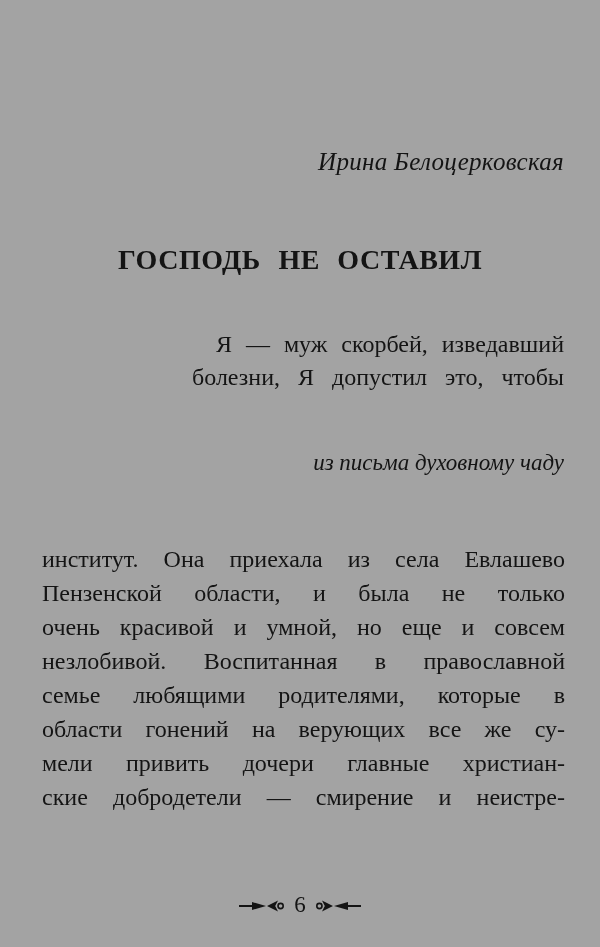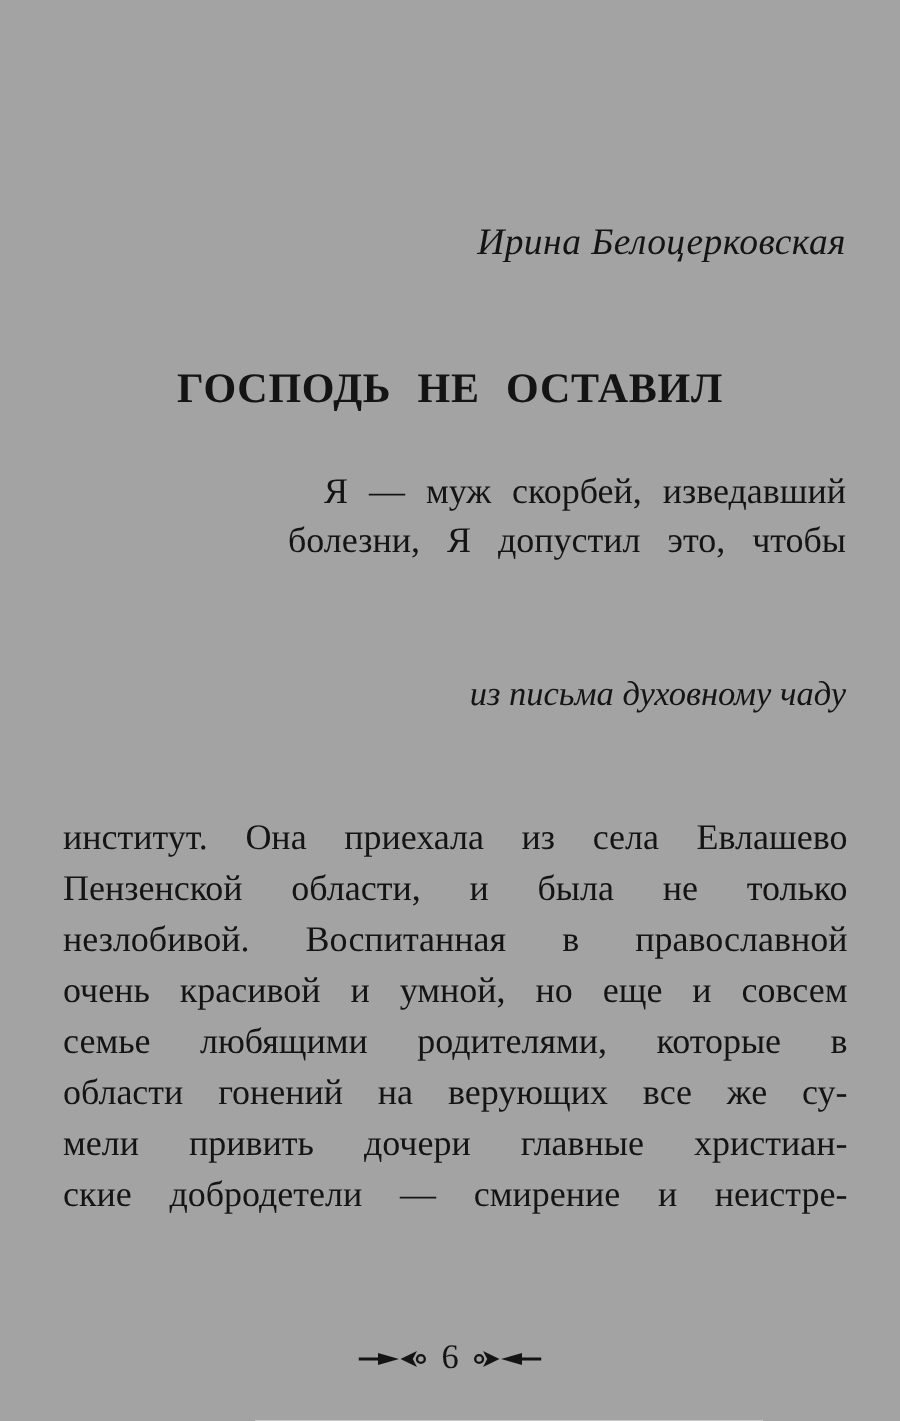--- a/index.html
+++ b/index.html
@@ -34,21 +34,21 @@
     right: 0;
     margin: 16px;
     text-align: center;
     font-size: 28px;
     font-weight: bold;
     letter-spacing: 0.5px;
     word-spacing: 10px;
   }
   .epigraph {
     position: absolute;
-    top: 312px;
+    top: 328px;
     left: 192px;
     right: 36px;
     font-size: 24px;
   }
   .epigraph .eline {
     line-height: 33px;
     text-align: justify;
     text-align-last: justify;
   }
   .epigraph .eline.first {
@@ -120,22 +120,22 @@
     <div class="eline">болезни, Я допустил это, чтобы</div>
   </div>
 
   <div class="attribution">
     <div class="aline">из письма духовному чаду</div>
   </div>
 
   <div class="bodytext">
     <div class="bline">институт. Она приехала из села Евлашево</div>
     <div class="bline">Пензенской области, и была не только</div>
+    <div class="bline">очень красивой и умной, но еще и совсем</div>
     <div class="bline">незлобивой. Воспитанная в православной</div>
-    <div class="bline">очень красивой и умной, но еще и совсем</div>
     <div class="bline">семье любящими родителями, которые в</div>
     <div class="bline">области гонений на верующих все же су-</div>
     <div class="bline">мели привить дочери главные христиан-</div>
     <div class="bline">ские добродетели — смирение и неистре-</div>
   </div>
 
   <div class="footer">
     <svg class="orn left" width="46" height="14" viewBox="0 0 46 14" xmlns="http://www.w3.org/2000/svg">
       <line x1="0" y1="7" x2="19" y2="7" stroke="#141414" stroke-width="2"></line>
       <polygon points="27,7 13,3 13,11" fill="#141414"></polygon>

